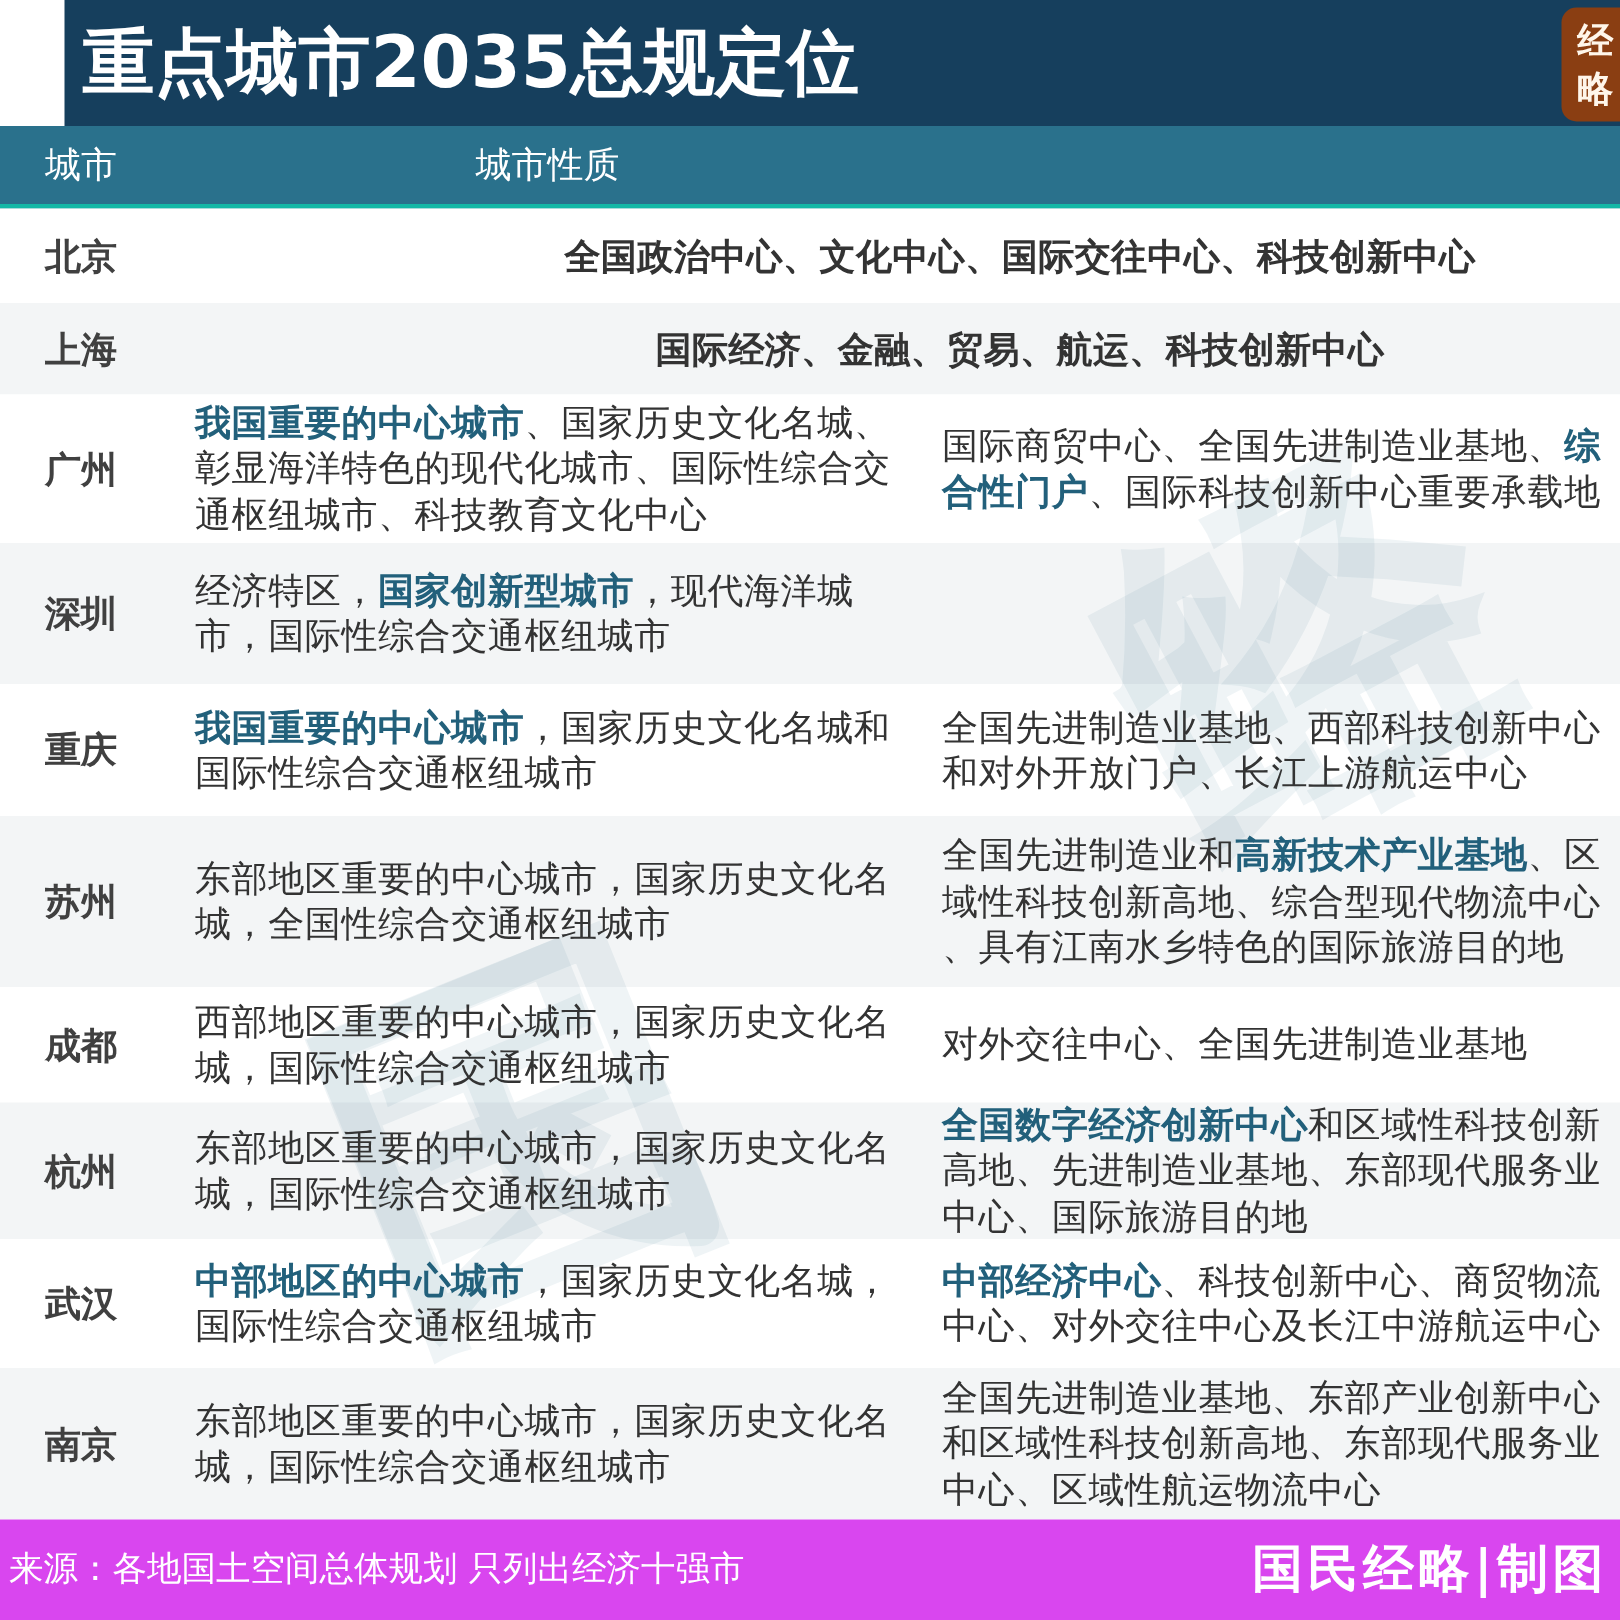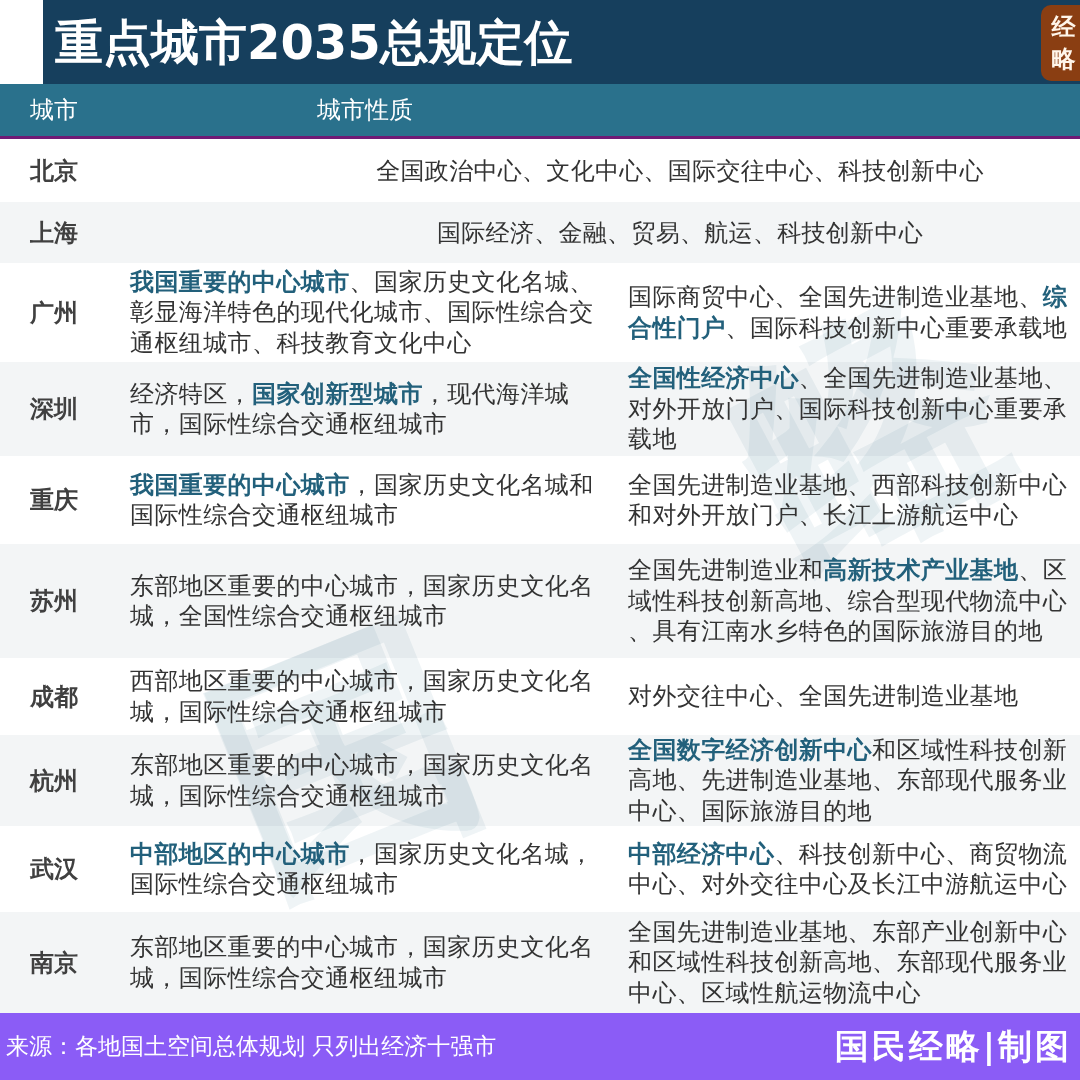--- a/index.html
+++ b/index.html
@@ -18,21 +18,21 @@
       background:#8a3e12; border-radius:10px;
       display:grid; grid-template-columns:1fr 1fr; grid-template-rows:1fr 1fr;
       padding:6px 6px; box-sizing:border-box;
     }
     .logo span {
       color:#fff6ea; font-family:"DejaVu Serif", "Liberation Serif", serif;
       font-size:24px; line-height:32px; text-align:center; font-weight:bold;
     }
     .header-row {
       position:absolute; left:0; top:84px; width:1080px; height:52px;
-      background:#2a718c; border-bottom:3px solid #701a75;
+      background:#2a718c; border-bottom:3px solid #14b8a6;
       color:#ffffff; font-size:24px;
     }
     .header-row .h { position:absolute; top:0; line-height:52px; white-space:nowrap; }
     .h-city { left:30px; }
     .h-nature { left:130px; width:470px; text-align:center; }
     .h-func { left:628px; width:445px; text-align:center; }
 
     .row { position:absolute; left:0; width:1080px; background:#ffffff; }
     .row.alt { background:#f3f5f6; }
     .city {
@@ -40,35 +40,35 @@
       font-size:24px; font-weight:bold; color:#404040; z-index:2; white-space:nowrap;
     }
     .cell {
       position:absolute; top:0; bottom:0; display:flex; flex-direction:column; justify-content:center;
       z-index:2;
     }
     .nature { left:130px; width:480px; }
     .func { left:628px; width:452px; }
     .merged {
       position:absolute; left:290px; right:10px; top:0; bottom:0; display:flex; align-items:center; justify-content:center;
-      font-size:24px; color:#333333; z-index:2; white-space:nowrap; letter-spacing:0.3px;
+      font-size:24px; color:#333333; z-index:2; white-space:nowrap; letter-spacing:0.3px;font-weight:bold;
     }
     .line { white-space:nowrap; font-size:24px; line-height:30.5px; color:#333333; letter-spacing:0.4px; }
     .hl { color:#22607b; font-weight:bold; }
 
     .watermark {
       position:absolute; z-index:1; pointer-events:none; white-space:nowrap;
       font-family:"DejaVu Serif", "Liberation Serif", serif; font-weight:bold;
       color:rgba(70,130,150,0.085); font-size:250px; line-height:250px;
     }
     .wm1 { left:600px; top:150px; transform:rotate(-28deg); writing-mode:vertical-rl; }
     .wm2 { left:110px; top:470px; transform:rotate(-22deg); writing-mode:vertical-rl; }
 
     .footer {
-      position:absolute; left:0; top:1013px; width:1080px; height:67px; background:#8b5cf6;
+      position:absolute; left:0; top:1013px; width:1080px; height:67px; background:#d946ef;
       color:#ffffff;
     }
     .source { position:absolute; left:6px; top:0; line-height:67px; font-size:23px; white-space:nowrap; }
     .credit {
       position:absolute; right:8px; top:0; line-height:67px; font-size:34px; white-space:nowrap;
       font-family:"DejaVu Serif", "Liberation Serif", serif; font-weight:bold; letter-spacing:3px;
     }
   </style>
 </head>
 <body>
@@ -113,25 +113,20 @@
     <div class="line"><span class="hl">合性门户</span><span>、国际科技创新中心重要承载地</span></div>
   </div>
 </div>
 
 <div class="row alt" style="top:362px;height:94px">
   <div class="city">深圳</div>
   <div class="cell nature">
     <div class="line"><span>经济特区，</span><span class="hl">国家创新型城市</span><span>，现代海洋城</span></div>
     <div class="line"><span>市，国际性综合交通枢纽城市</span></div>
   </div>
-  <div class="cell func">
-    <div class="line"><span class="hl">全国性经济中心</span><span>、全国先进制造业基地、</span></div>
-    <div class="line"><span>对外开放门户、国际科技创新中心重要承</span></div>
-    <div class="line"><span>载地</span></div>
-  </div>
 </div>
 
 <div class="row" style="top:456px;height:88px">
   <div class="city">重庆</div>
   <div class="cell nature">
     <div class="line"><span class="hl">我国重要的中心城市</span><span>，国家历史文化名城和</span></div>
     <div class="line"><span>国际性综合交通枢纽城市</span></div>
   </div>
   <div class="cell func">
     <div class="line"><span>全国先进制造业基地、西部科技创新中心</span></div>

